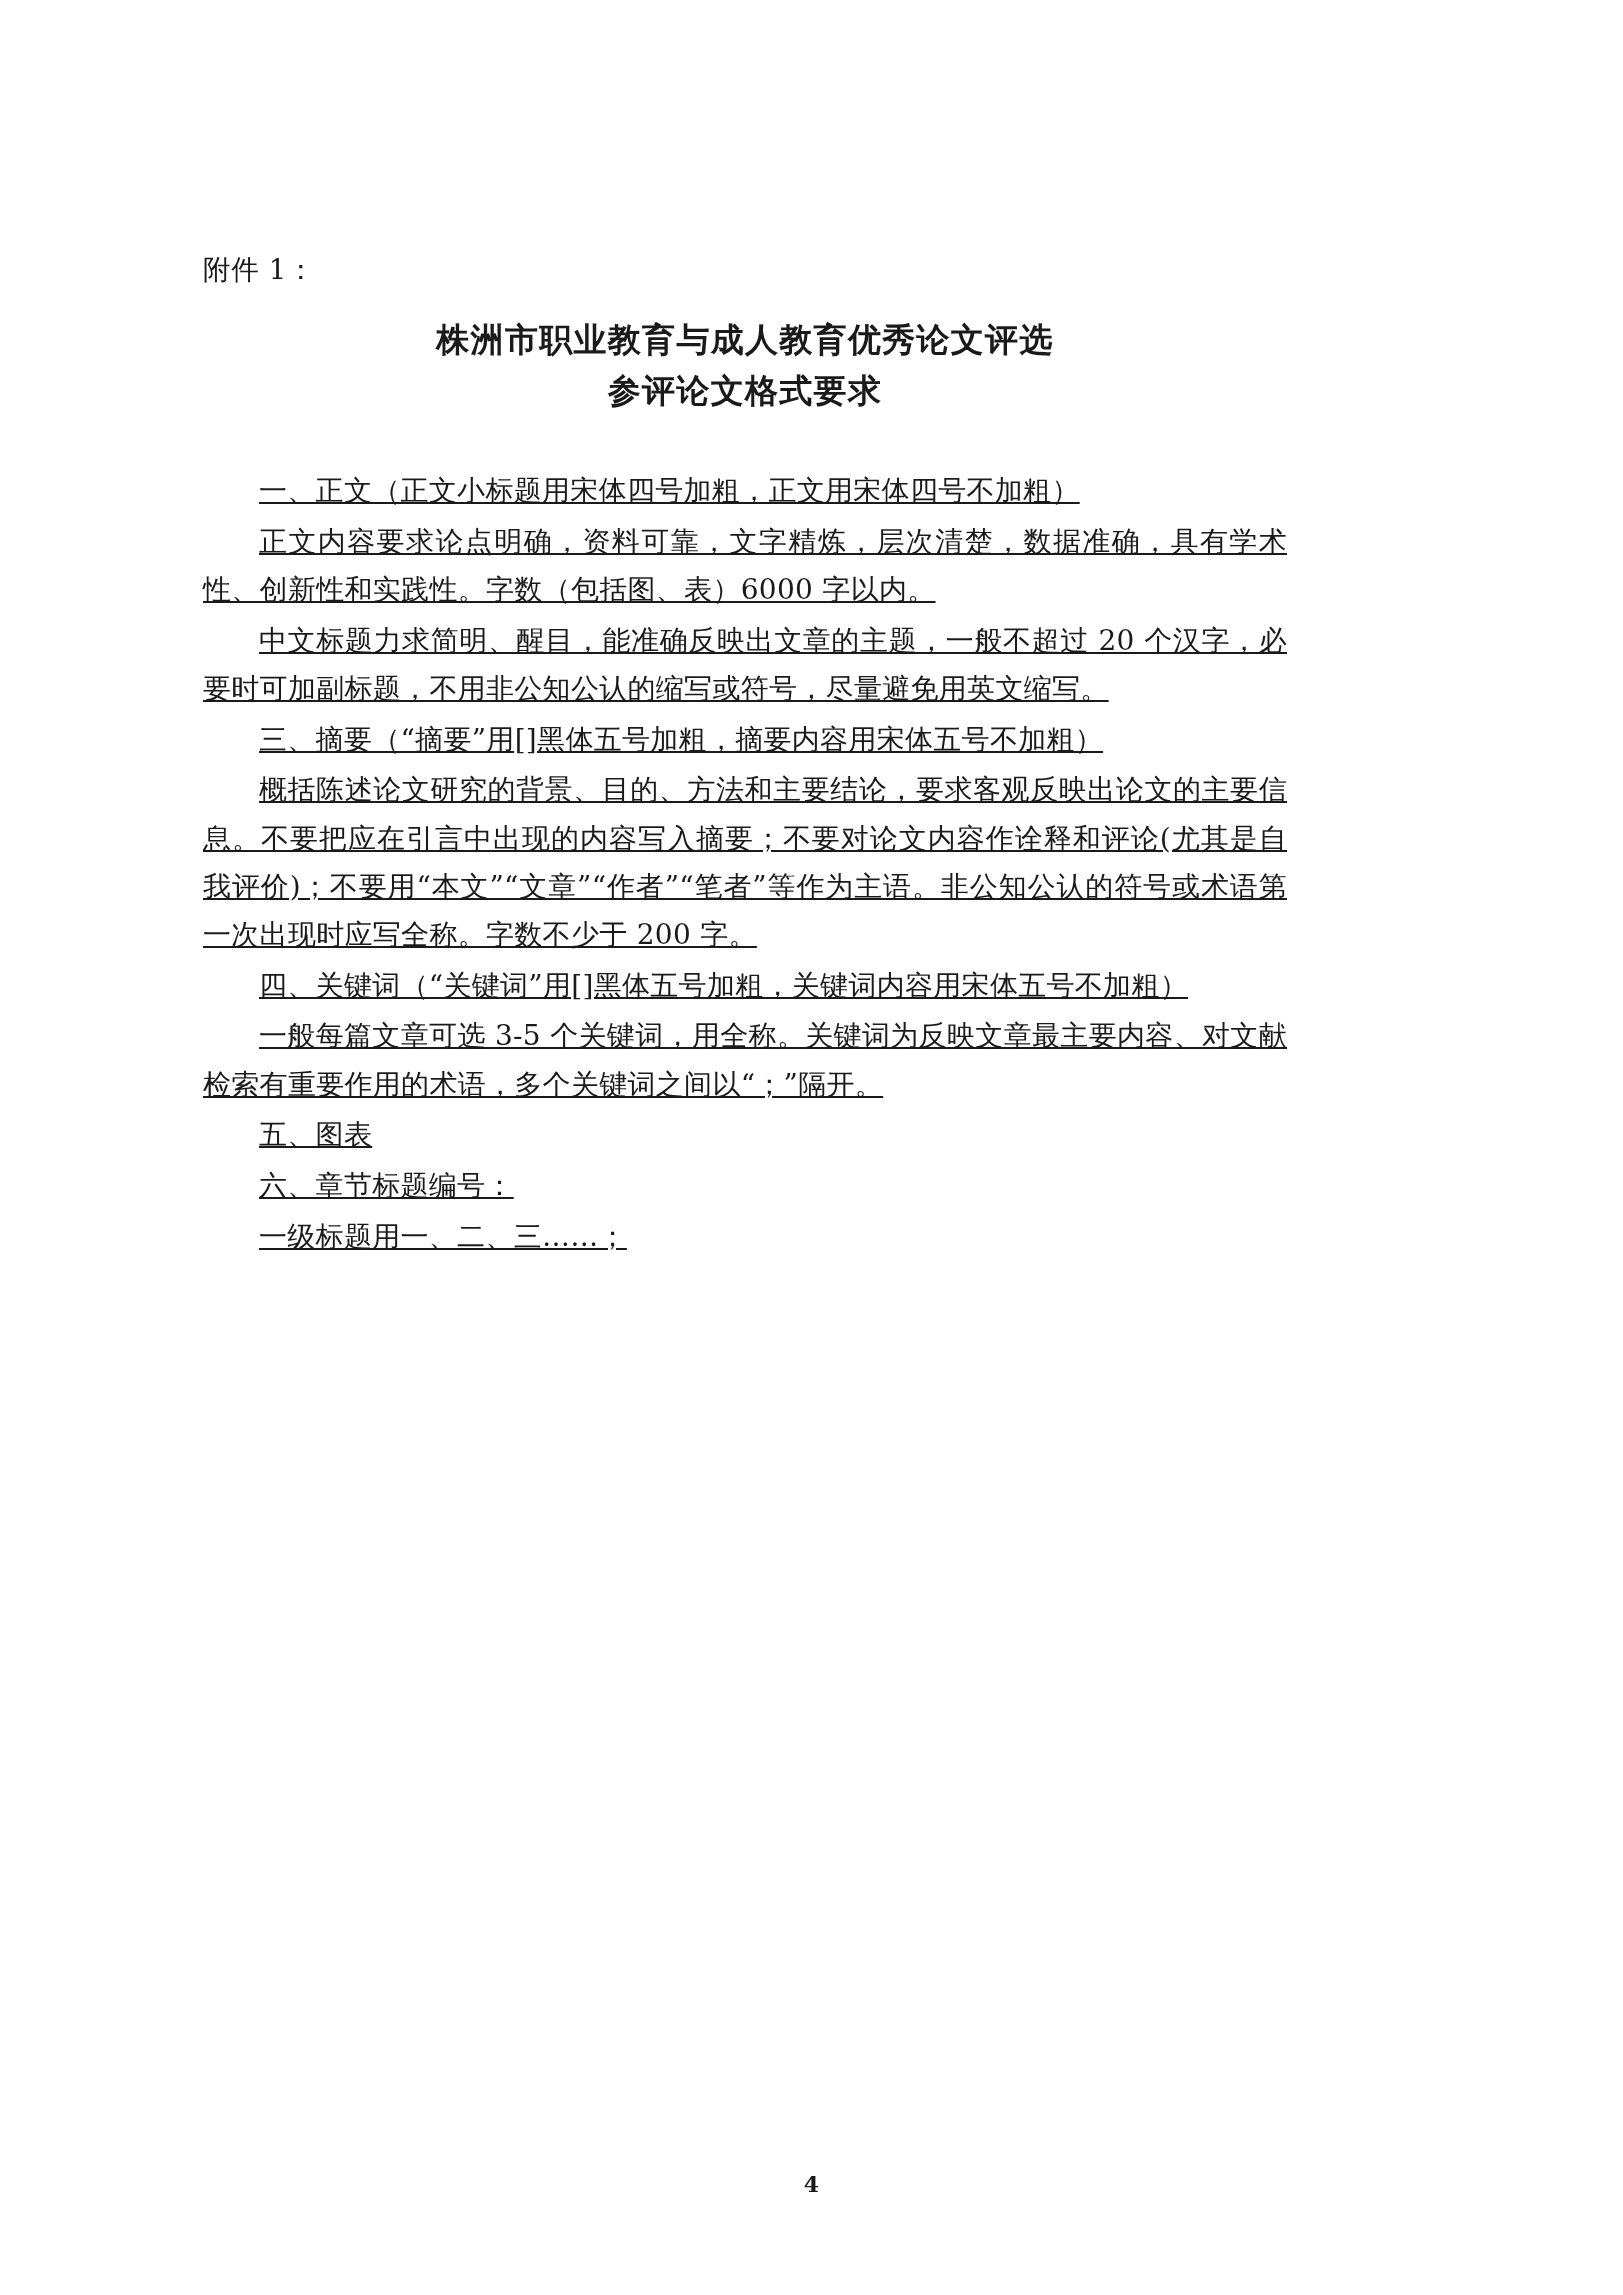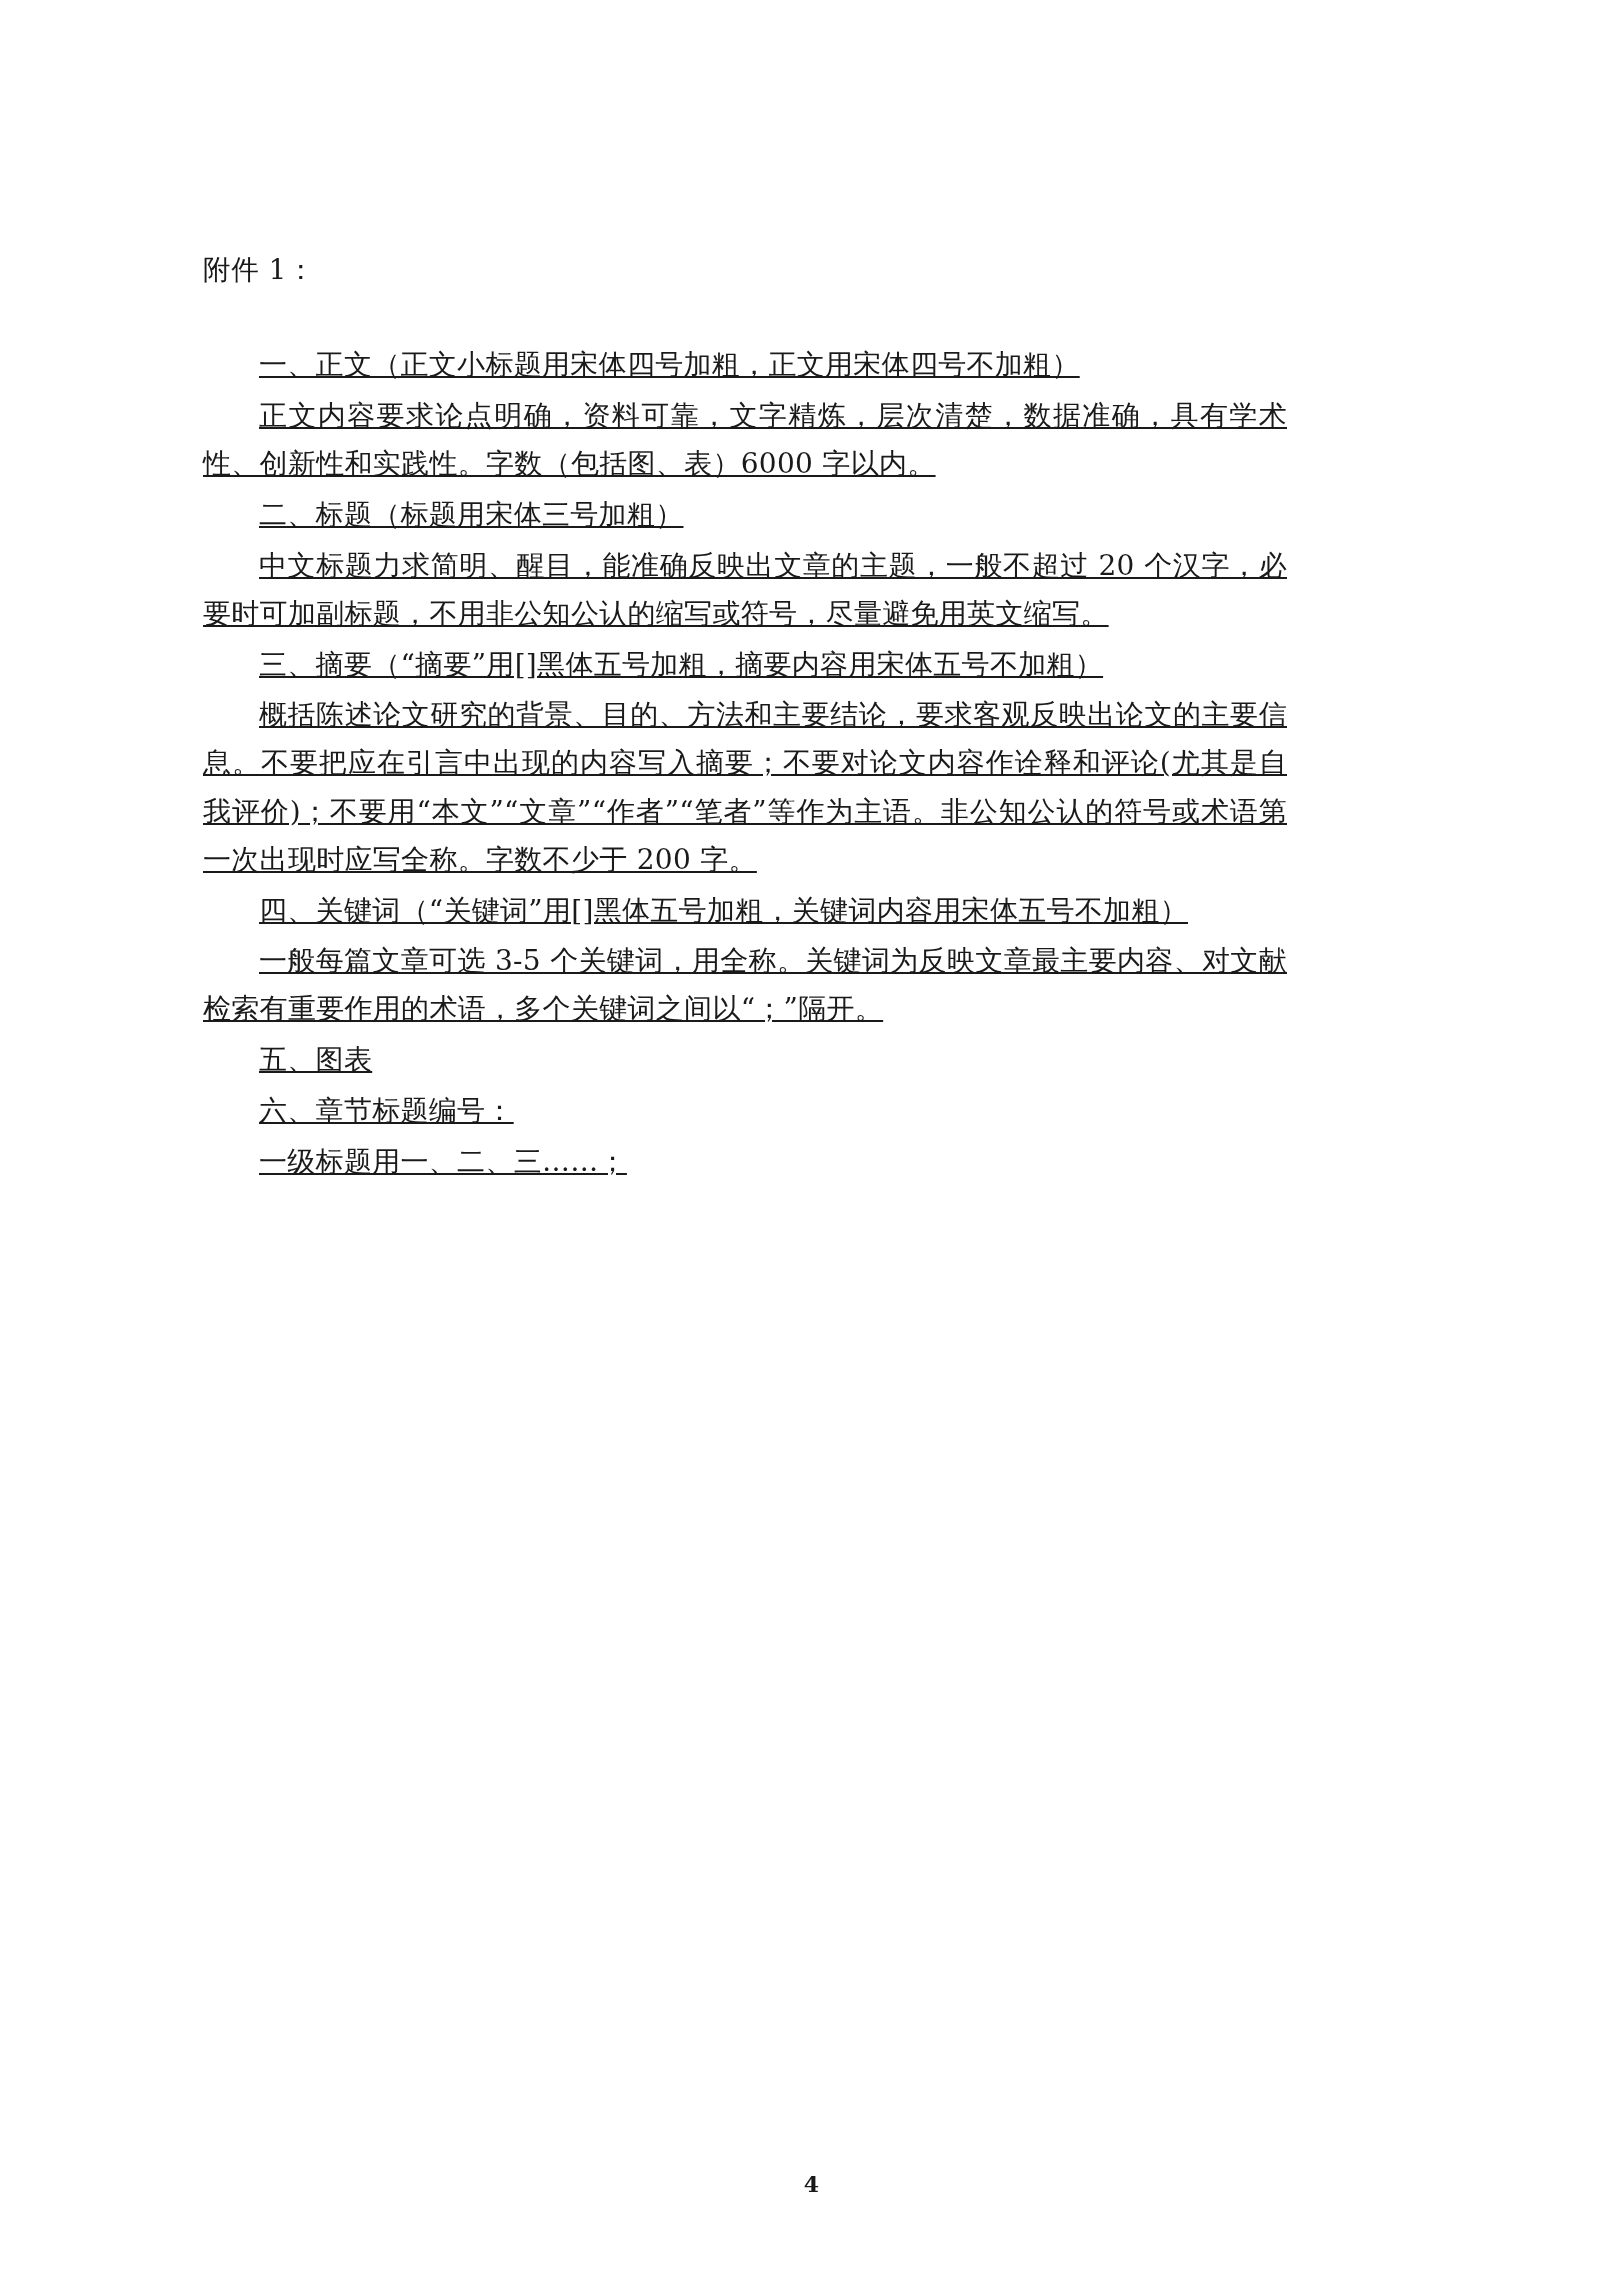--- a/index.html
+++ b/index.html
@@ -67,25 +67,28 @@
     font-family: "DejaVu Serif", "Liberation Serif", serif;
   }
 </style>
 </head>
 <body>
 
 <div class="page">
 
   <div class="attachment-label">附件 1：</div>
 
+  <div class="doc-title">
+    <span class="line1">株洲市职业教育与成人教育优秀论文评选</span>
+    <span class="line2">参评论文格式要求</span>
+  </div>
 
   <div class="body-block">
     <p class="para indent">一、正文（正文小标题用宋体四号加粗，正文用宋体四号不加粗）</p>
     <p class="para indent">正文内容要求论点明确，资料可靠，文字精炼，层次清楚，数据准确，具有学术性、创新性和实践性。字数（包括图、表）6000 字以内。</p>
-    <p class="para indent">二、标题（标题用宋体三号加粗）</p>
     <p class="para indent">中文标题力求简明、醒目，能准确反映出文章的主题，一般不超过 20 个汉字，必要时可加副标题，不用非公知公认的缩写或符号，尽量避免用英文缩写。</p>
     <p class="para indent">三、摘要（“摘要”用[]黑体五号加粗，摘要内容用宋体五号不加粗）</p>
     <p class="para indent">概括陈述论文研究的背景、目的、方法和主要结论，要求客观反映出论文的主要信息。不要把应在引言中出现的内容写入摘要；不要对论文内容作诠释和评论(尤其是自我评价)；不要用“本文”“文章”“作者”“笔者”等作为主语。非公知公认的符号或术语第一次出现时应写全称。字数不少于 200 字。</p>
     <p class="para indent">四、关键词（“关键词”用[]黑体五号加粗，关键词内容用宋体五号不加粗）</p>
     <p class="para indent">一般每篇文章可选 3-5 个关键词，用全称。关键词为反映文章最主要内容、对文献检索有重要作用的术语，多个关键词之间以“；”隔开。</p>
     <p class="para indent">五、图表</p>
     <p class="para indent">六、章节标题编号：</p>
     <p class="para indent">一级标题用一、二、三……；</p>
   </div>
 

